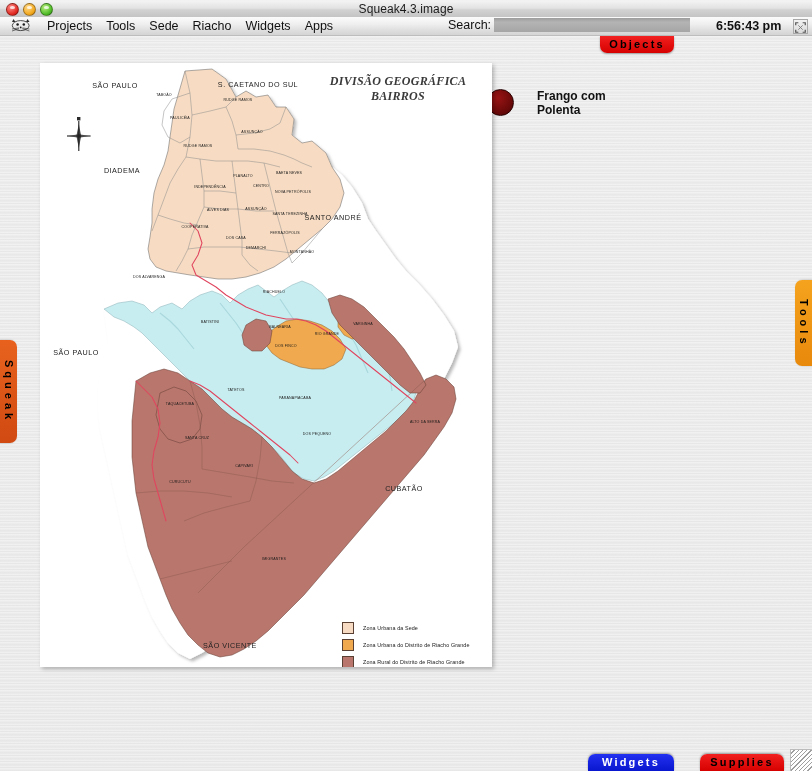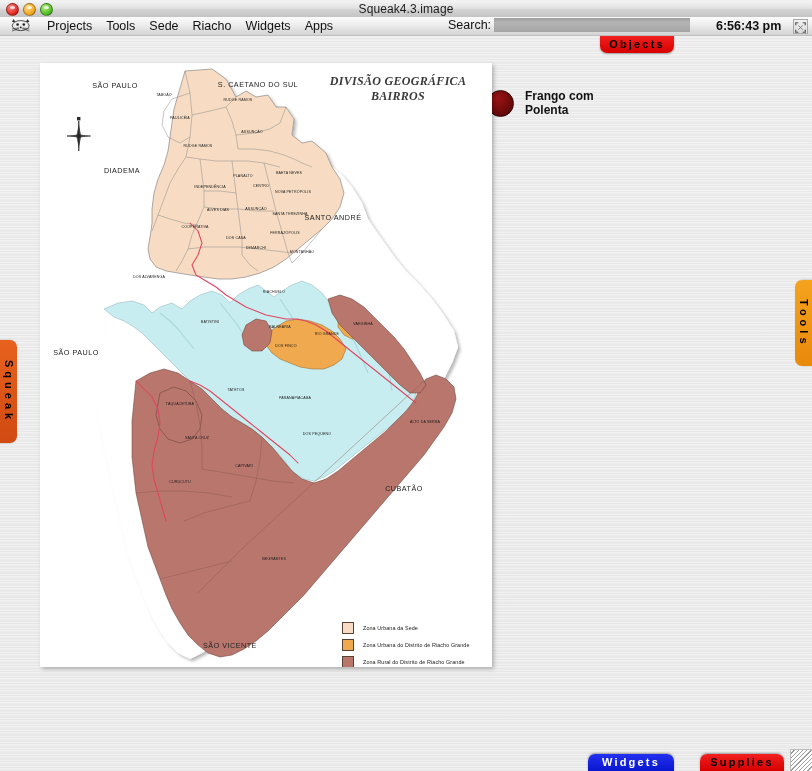--- a/index.html
+++ b/index.html
@@ -208,22 +208,22 @@
     background: linear-gradient(to bottom, #f22020, #d60000);
     border-radius: 7px 7px 0 0;
     box-shadow: 0 -1px 2px rgba(0,0,0,0.35);
   }
 
   
   #desk-object {
     position: absolute;
     left: 487px; top: 88px;
     display: flex;
-    align-items: center;
-    gap: 11px;
+    align-items: flex-start;
+    gap: 23px;
   }
   #desk-object .blob {
     width: 27px; height: 27px;
     border-radius: 50%;
     background: radial-gradient(circle at 38% 32%, #9a1414, #6d0a0a 60%, #4a0505);
     border: 1px solid #2a0202;
     box-sizing: border-box;
     flex: 0 0 auto;
     margin-top: 1px;
   }

